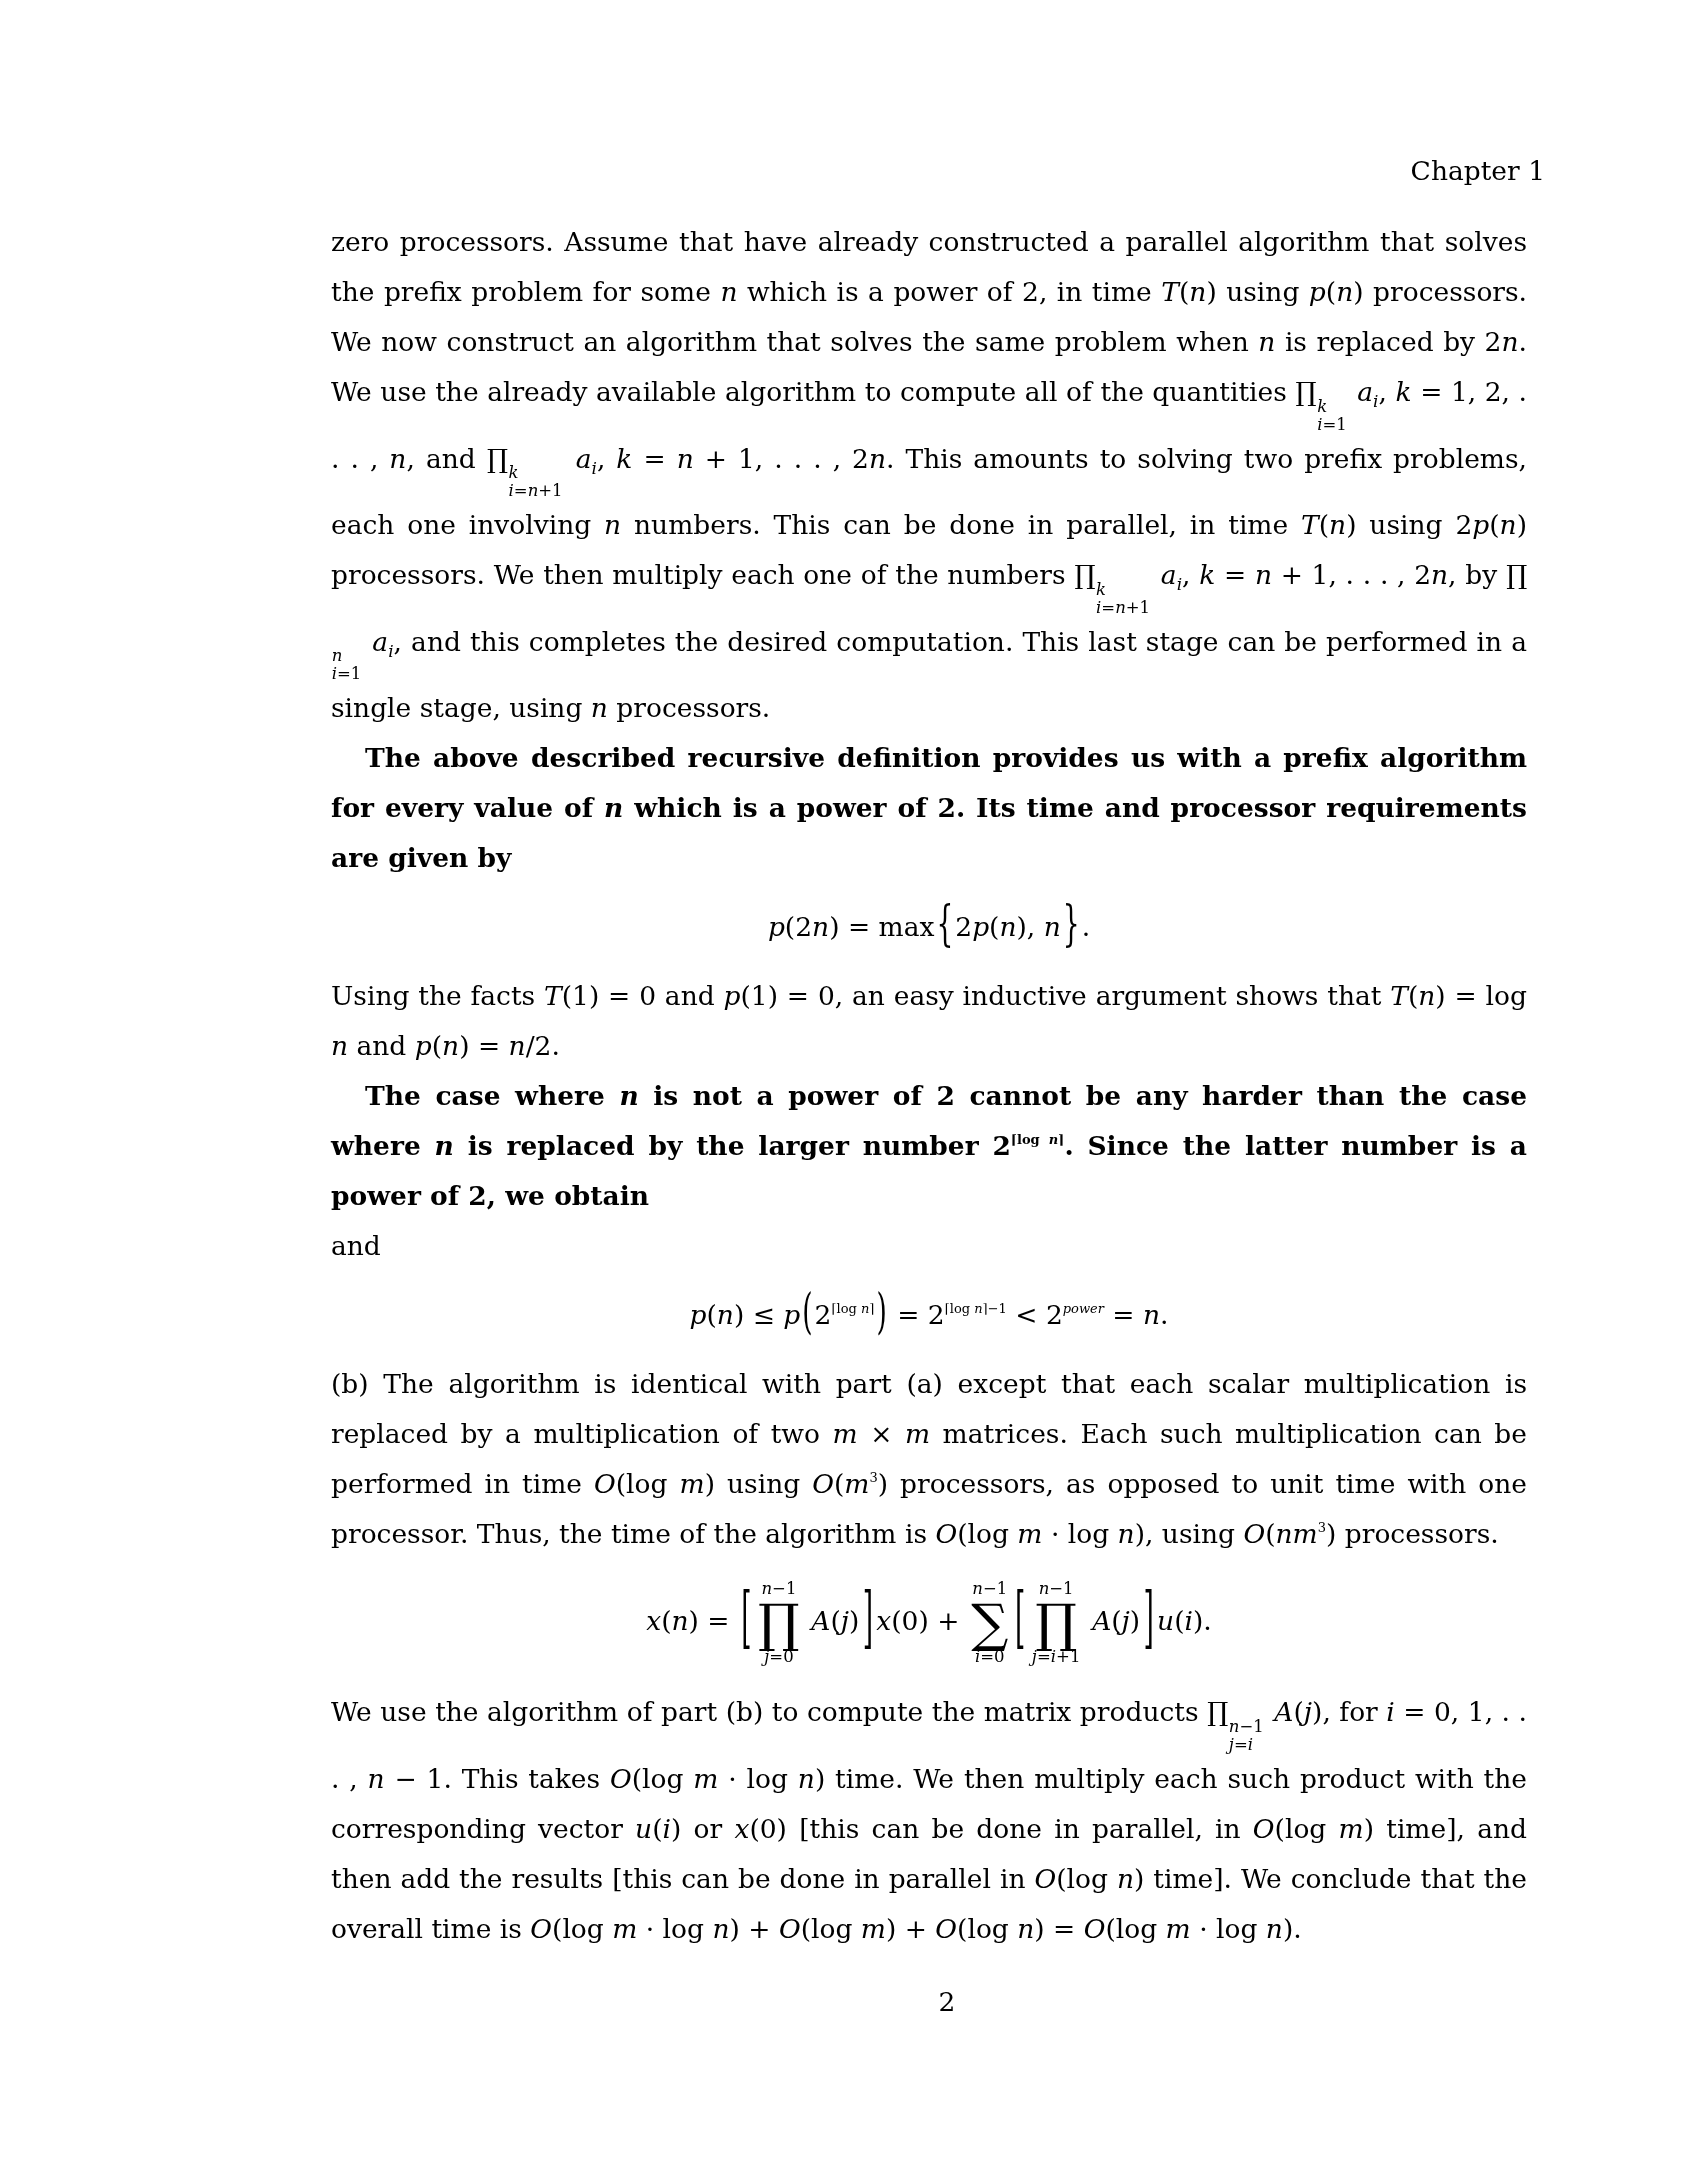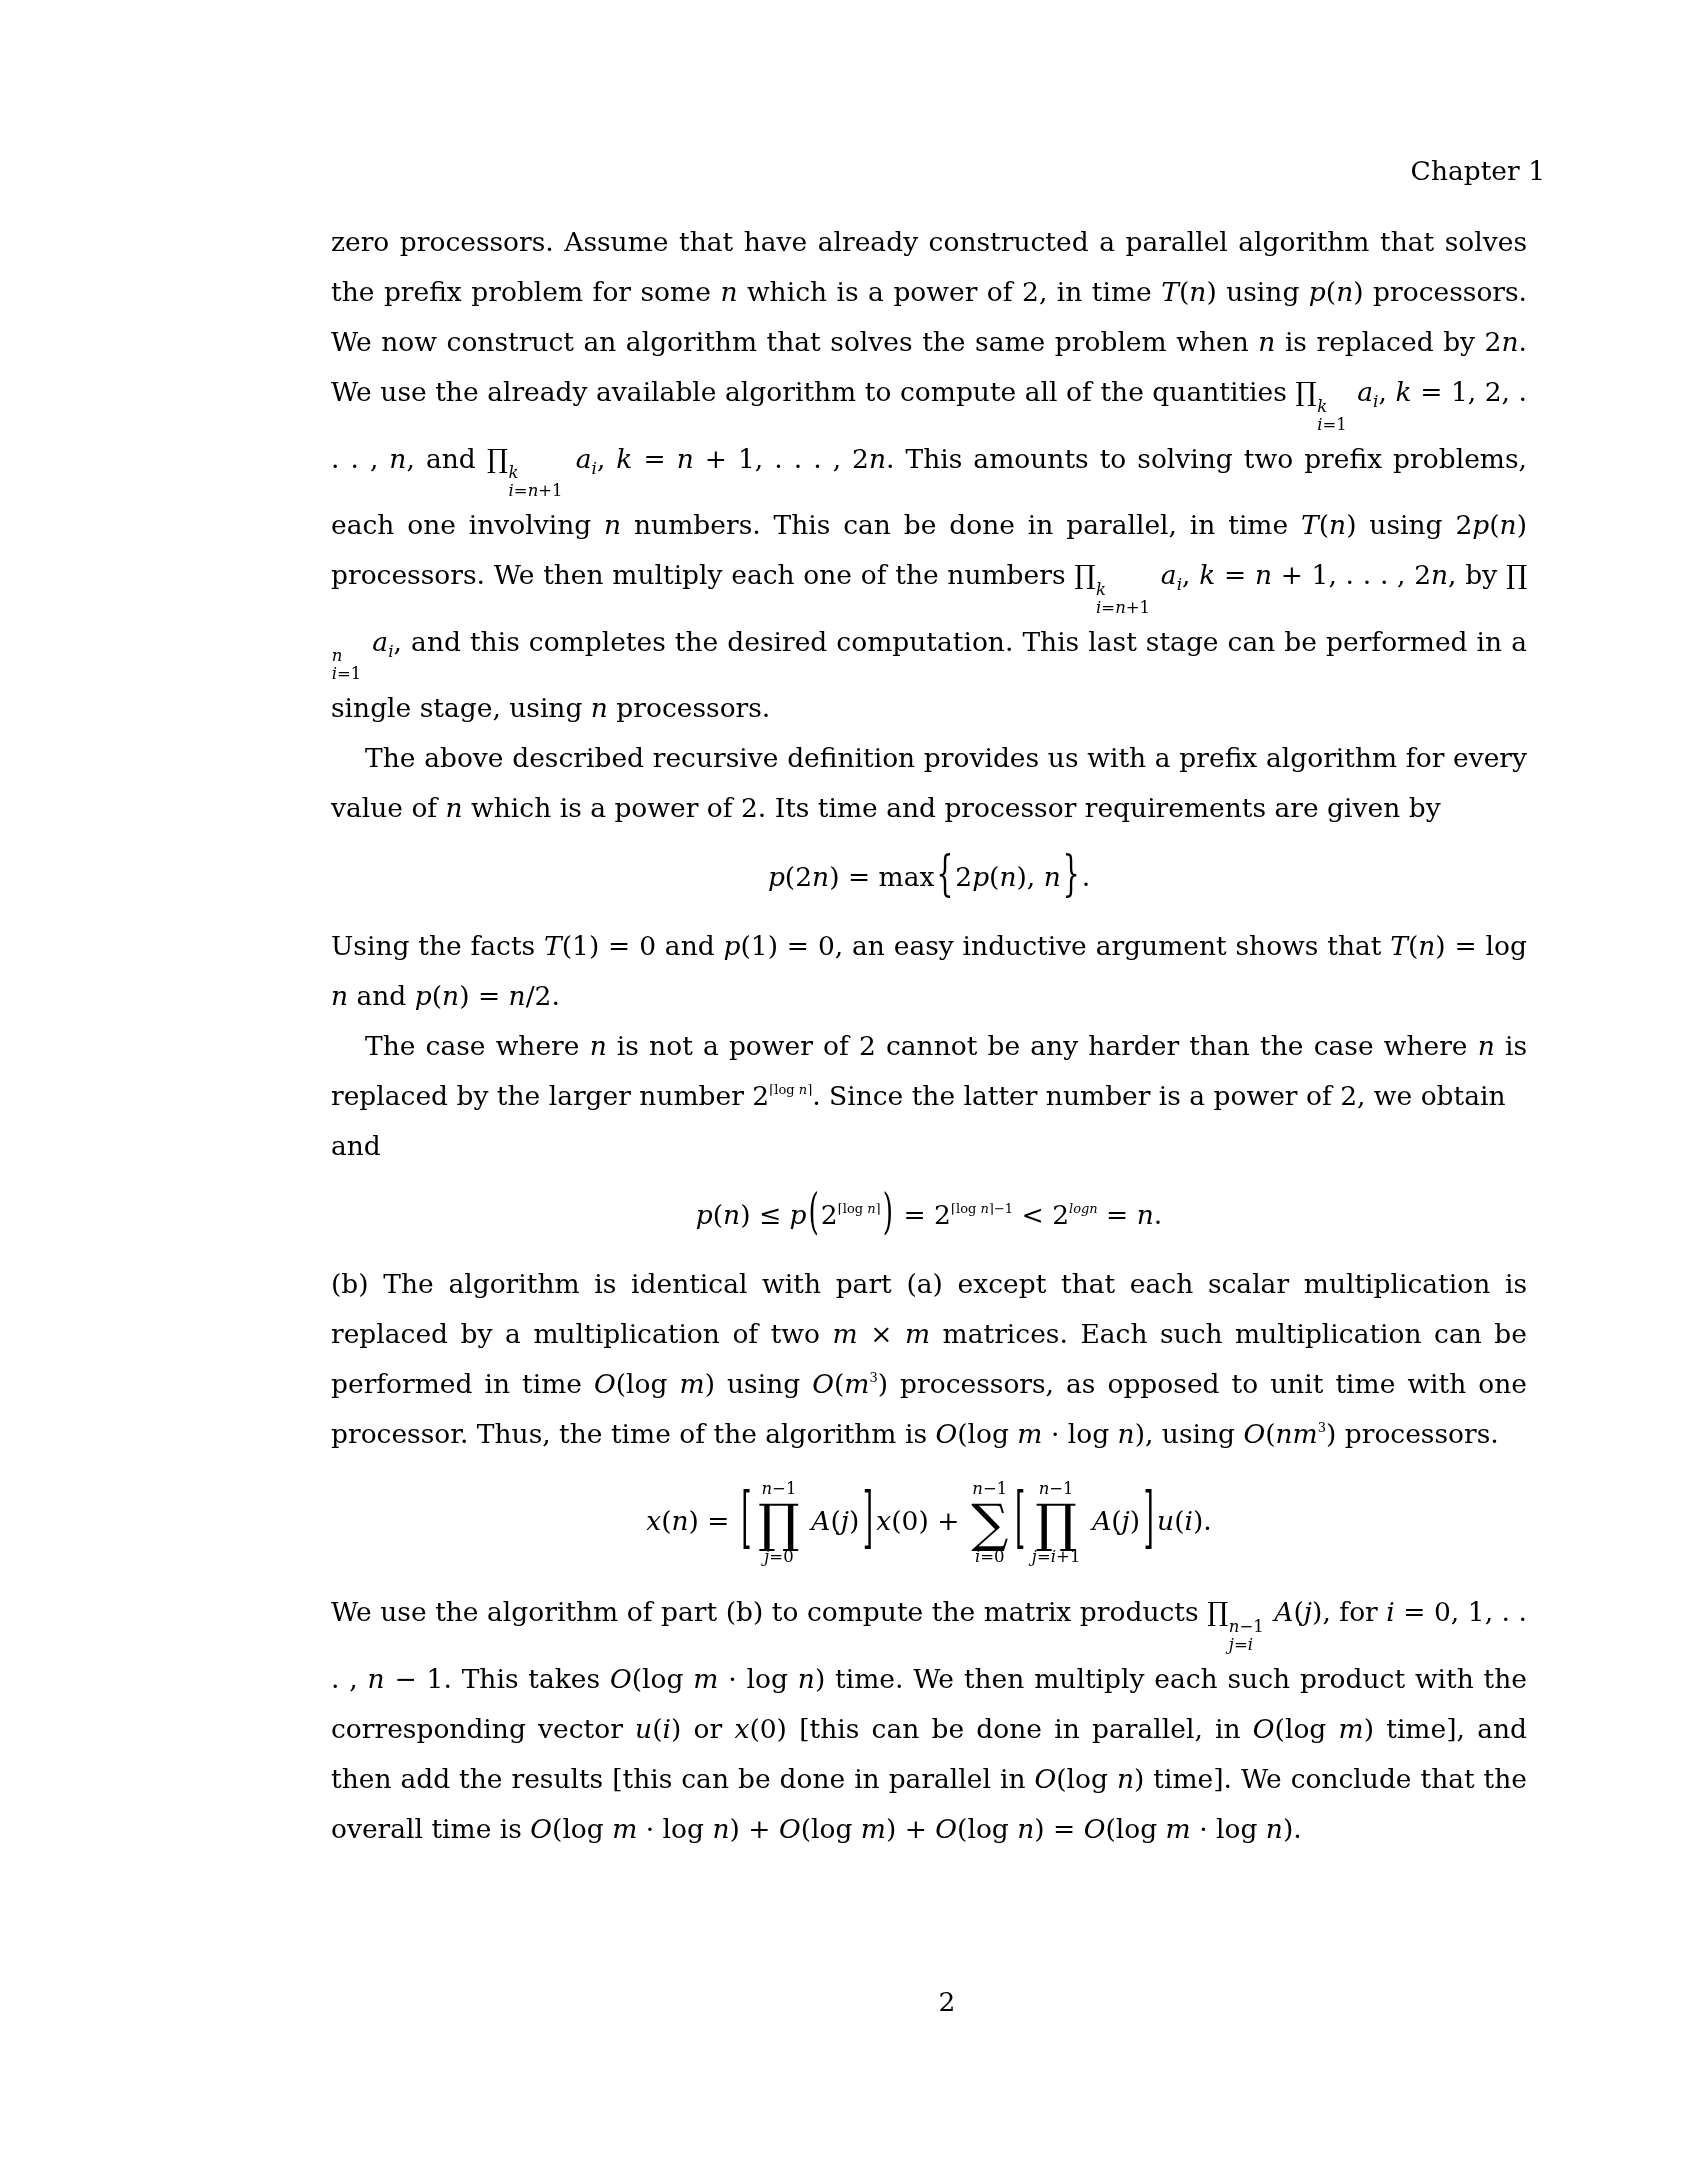--- a/index.html
+++ b/index.html
@@ -23,21 +23,21 @@
   }
   .textblock {
     position: absolute;
     top: 217px;
     left: 331px;
     width: 1196px;
     line-height: 50px;
     text-align: justify;
   }
   p.para { margin: 0; }
-  p.indent { text-indent: 34px; }
+  p.indent { text-indent: 34px; font-weight: bold; }
   .eq {
     text-align: center;
     margin: 16px 0;
     line-height: 56px;
   }
   .eq-tall { margin: 20px 0; }
   i { font-style: italic; }
   sup { font-size: 13px; line-height: 0; vertical-align: 10.6px; }
   sub { font-size: 17px; line-height: 0; vertical-align: -6px; }
   
@@ -110,21 +110,21 @@
 
     <div class="eq"><i>p</i>(2<i>n</i>) = max<span class="bp">{</span>2<i>p</i>(<i>n</i>), <i>n</i><span class="bp">}</span>.</div>
 
     <p class="para">Using the facts <i>T</i>(1) = 0 and <i>p</i>(1) = 0, an easy inductive argument shows that <i>T</i>(<i>n</i>) = log <i>n</i> and <i>p</i>(<i>n</i>) = <i>n</i>/2.</p>
 
     <p class="para indent">The case where <i>n</i> is not a power of 2 cannot be any harder than the case where <i>n</i> is replaced by the larger number 2<sup>⌈log <i>n</i>⌉</sup>. Since the latter number is a power of 2, we obtain</p>
 
 
     <p class="para">and</p>
 
-    <div class="eq"><i>p</i>(<i>n</i>) ≤ <i>p</i><span class="bp">(</span>2<sup>⌈log <i>n</i>⌉</sup><span class="bp">)</span> = 2<sup>⌈log <i>n</i>⌉−1</sup> &lt; 2<sup><i>logn</i></sup> = <i>n</i>.</div>
+    <div class="eq"><i>p</i>(<i>n</i>) ≤ <i>p</i><span class="bp">(</span>2<sup>⌈log <i>n</i>⌉</sup><span class="bp">)</span> = 2<sup>⌈log <i>n</i>⌉−1</sup> &lt; 2<sup><i>power</i></sup> = <i>n</i>.</div>
 
     <p class="para">(b) The algorithm is identical with part (a) except that each scalar multiplication is replaced by a multiplication of two <i>m</i> × <i>m</i> matrices. Each such multiplication can be performed in time <i>O</i>(log <i>m</i>) using <i>O</i>(<i>m</i><sup>3</sup>) processors, as opposed to unit time with one processor. Thus, the time of the algorithm is <i>O</i>(log <i>m</i> · log <i>n</i>), using <i>O</i>(<i>nm</i><sup>3</sup>) processors.</p>
 
 
     <div class="eq eq-tall"><i>x</i>(<i>n</i>) = <span class="bB">[</span><span class="bigop">
           <span class="lim"><i>n</i>−1</span>
           <span class="sym">∏</span>
           <span class="lim"><i>j</i>=0</span>
         </span> <i>A</i>(<i>j</i>)<span class="bB">]</span><i>x</i>(0) + <span class="bigop">
           <span class="lim"><i>n</i>−1</span>

